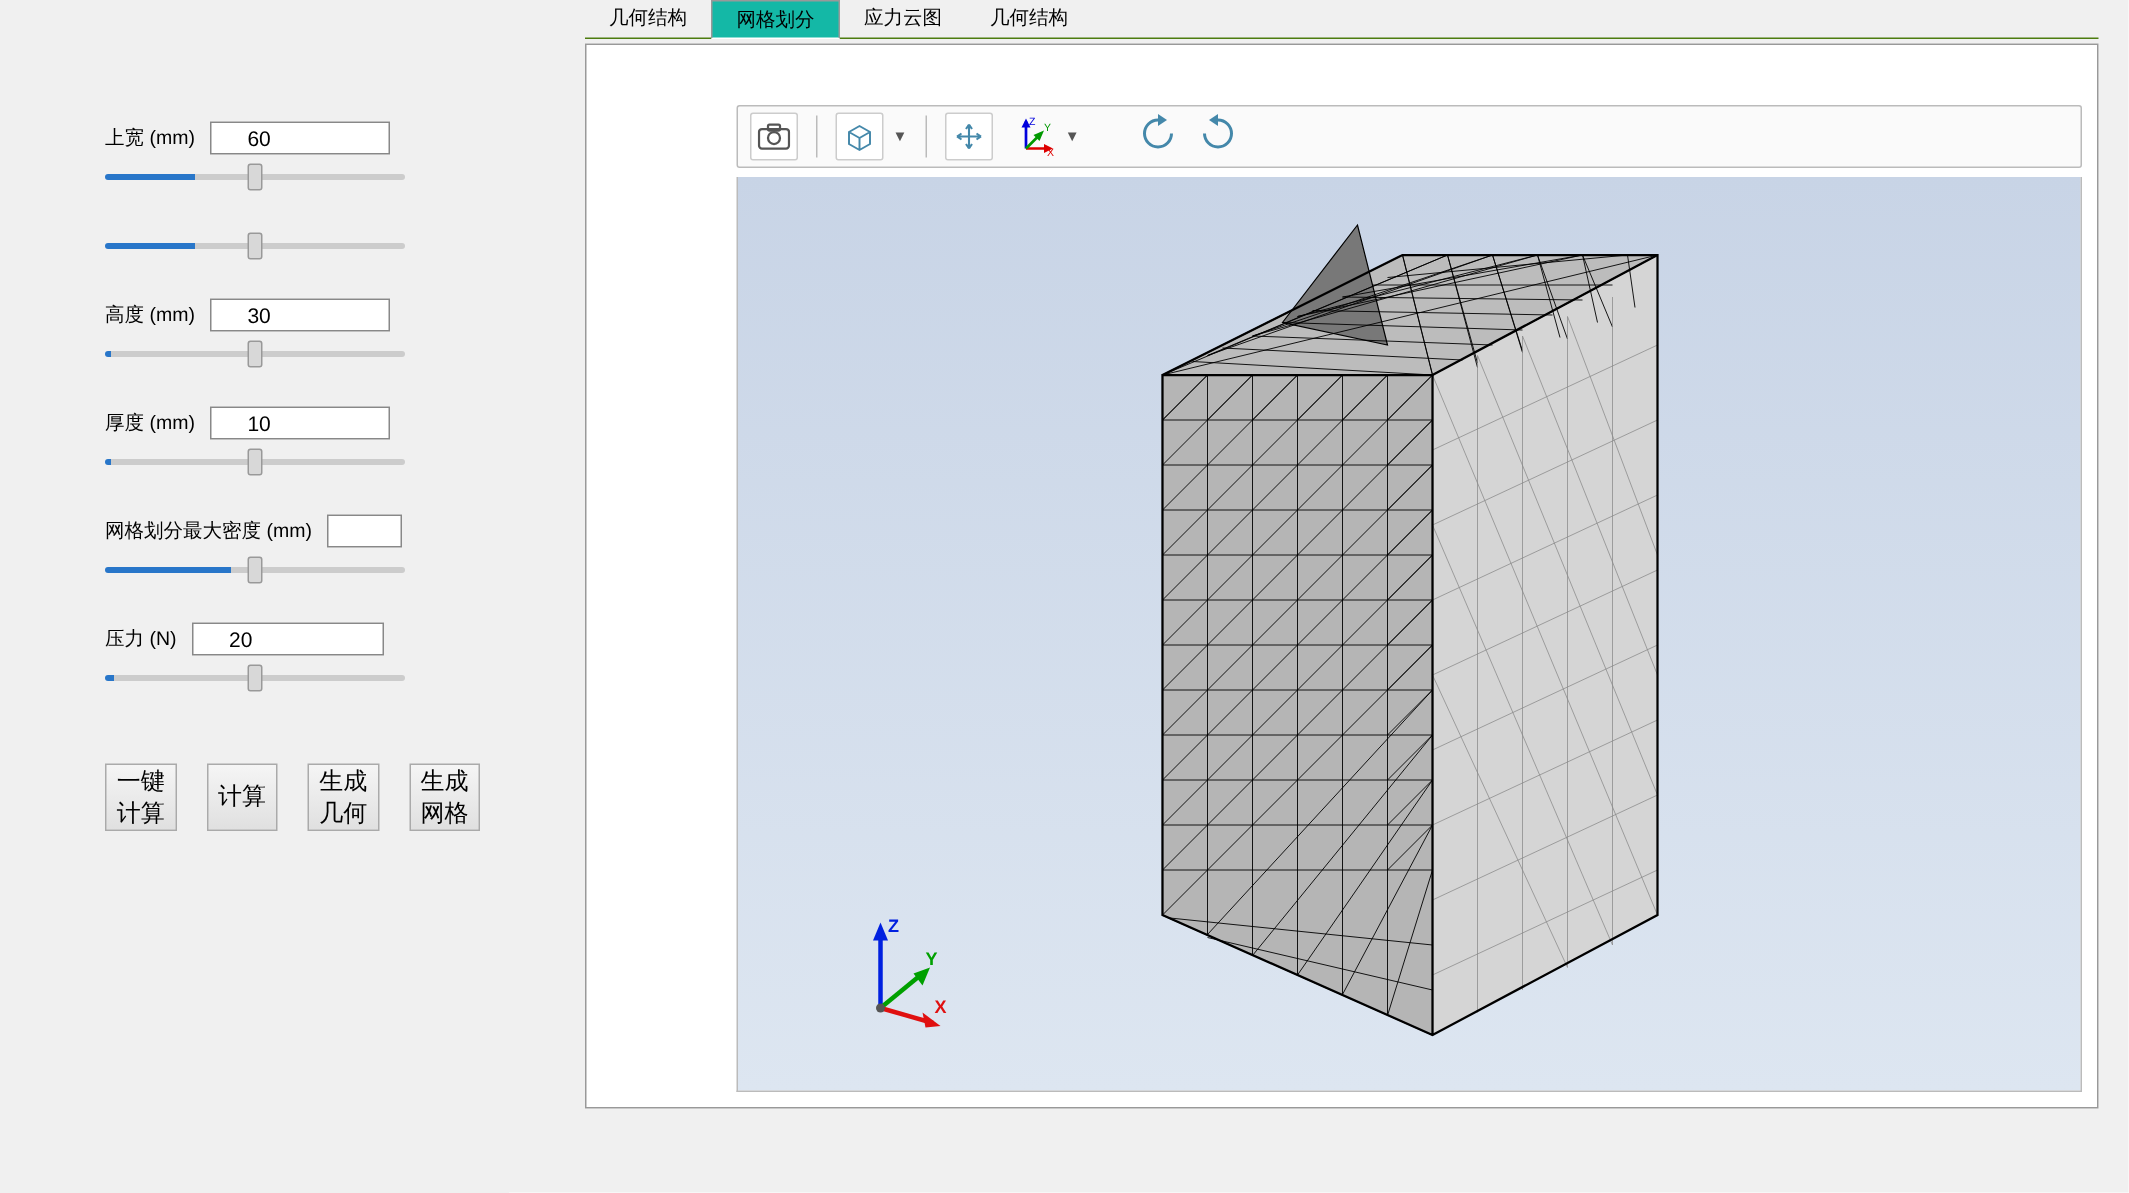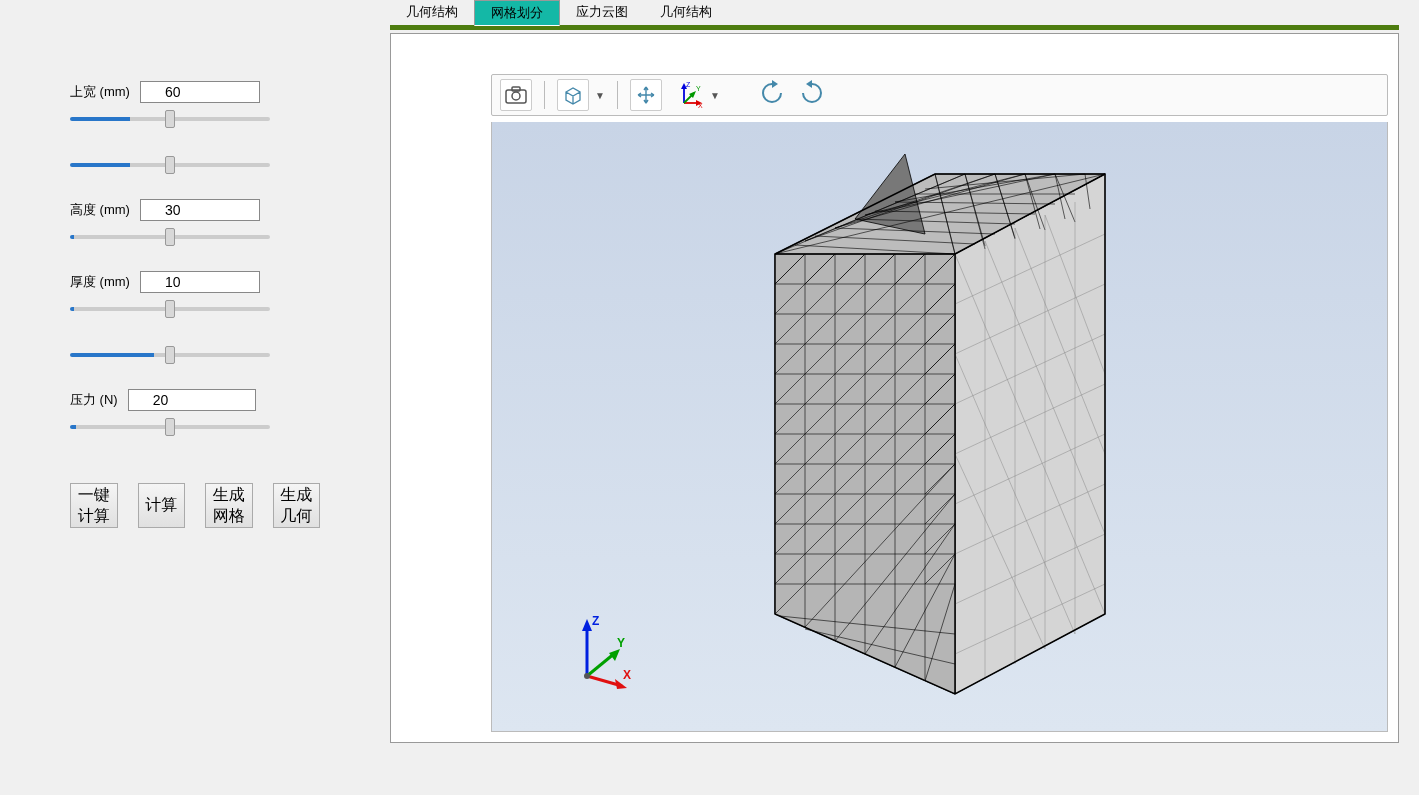--- a/index.html
+++ b/index.html
@@ -61,21 +61,21 @@
     .action-btn {
       width: 130px; height: 45px;
       border: 1px solid #aaa;
       background: linear-gradient(#f5f5f5, #e0e0e0);
       font-size: 16px;
       font-family: inherit;
       cursor: pointer;
     }
 
     .main { flex: 1; padding: 0 20px 20px 0; }
-    .tabs { display: flex; border-bottom: 5px solid #4d7c0f; margin-bottom: 3px; }
+    .tabs { display: flex; border-bottom: 1px solid #4d7c0f; margin-bottom: 3px; }
     .tab {
       padding: 3px 16px;
       font-size: 13px;
       border-right: none;
       cursor: pointer;
       background: transparent;
       position: relative;
     }
     .tab.active {
       background: #14b8a6;
@@ -179,40 +179,44 @@
       <div class="param-row">
         <span class="param-label">厚度 (mm)</span>
         <input class="param-input wide" value="10" style="">
       </div>
       <div class="slider-wrap">
         <input type="range" class="slider" style="--pct: 2%;" value="50">
       </div>
     </div>
 
     <div class="param-group">
+      <div class="param-row">
+        <span class="param-label">网格划分最大密度 (mm)</span>
+        <input class="param-input narrow" value="5" style="">
+      </div>
       <div class="slider-wrap">
         <input type="range" class="slider" style="--pct: 42%;" value="50">
       </div>
     </div>
 
     <div class="param-group">
       <div class="param-row">
         <span class="param-label">压力 (N)</span>
         <input class="param-input wide" style="width: 128px;" value="20">
       </div>
       <div class="slider-wrap">
         <input type="range" class="slider" style="--pct: 3%;" value="50">
       </div>
     </div>
 
     <div class="buttons">
       <button class="action-btn">一键计算</button>
       <button class="action-btn">计算</button>
+      <button class="action-btn">生成几何</button>
       <button class="action-btn">生成网格</button>
-      <button class="action-btn">生成几何</button>
     </div>
   </div>
 
   <div class="main">
     <div class="tabs">
       <div class="tab">几何结构</div>
       <div class="tab active">网格划分</div>
       <div class="tab">应力云图</div>
       <div class="tab">几何结构</div>
     </div>

